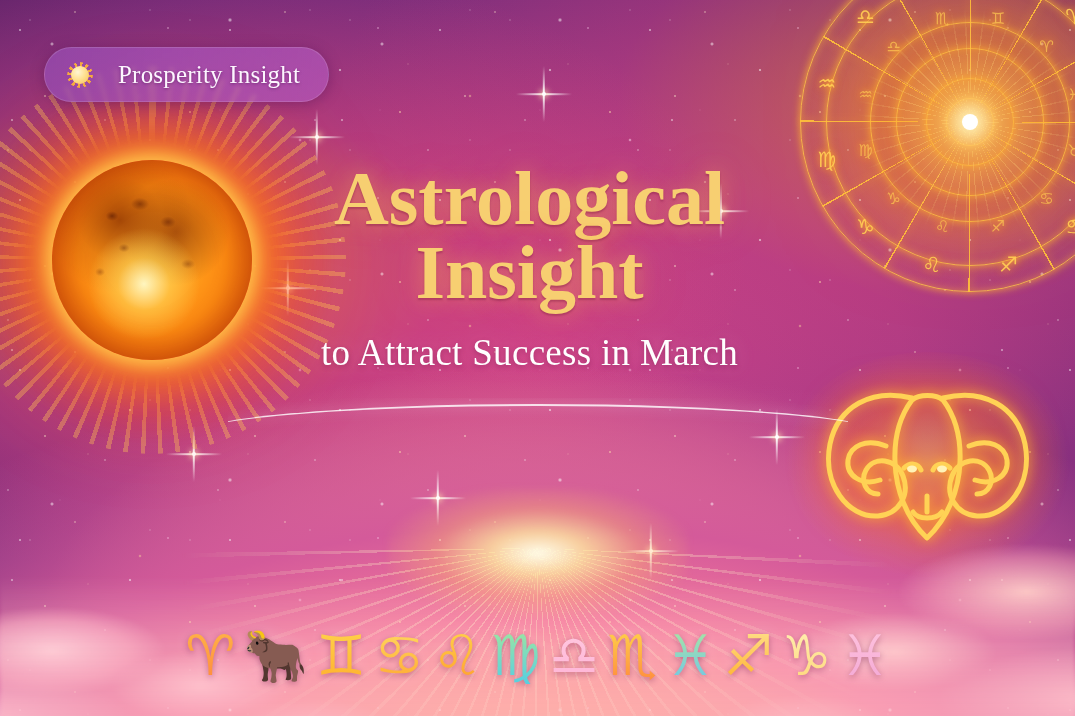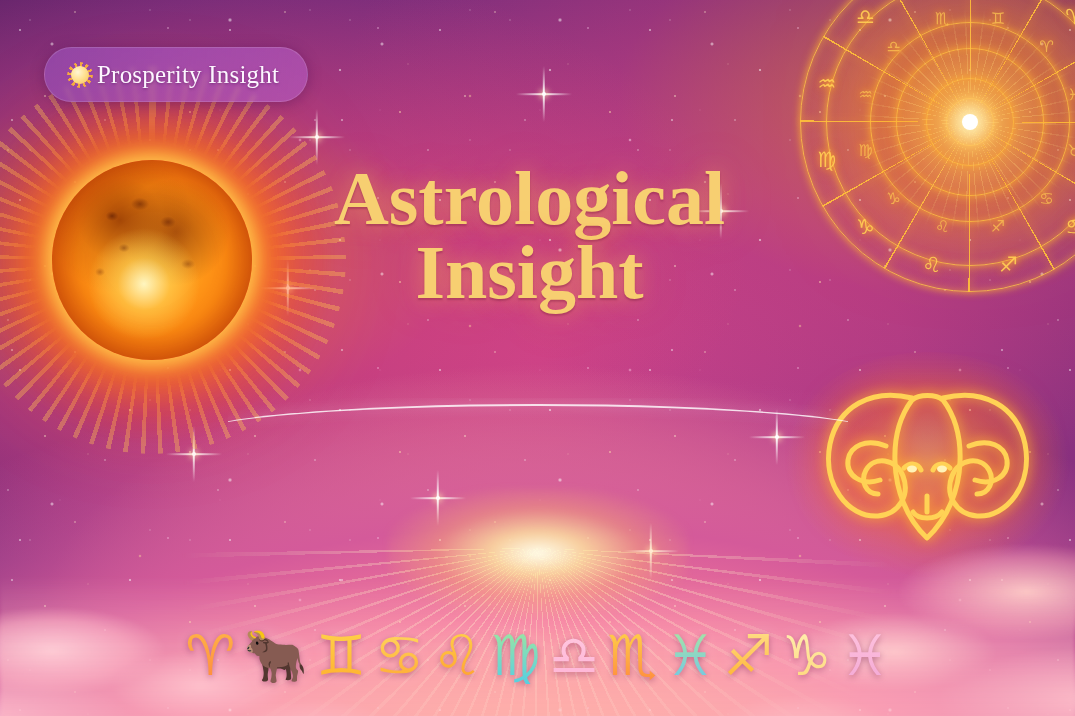--- a/index.html
+++ b/index.html
@@ -194,21 +194,21 @@
   }
   #cloud-bottom{
     left:0; right:0; bottom:-30px; height:170px;
     background:linear-gradient(180deg, rgba(255,200,200,0) 0%, rgba(255,195,200,.40) 42%, rgba(252,180,195,.72) 100%);
     filter:blur(2px);
   }
 
   
   #prosperity-badge{
     position:absolute; left:44px; top:47px; height:55px;
-    display:flex; align-items:center; gap:4px;
+    display:flex; align-items:center; gap:25px;
     padding:0 28px 0 22px; border-radius:28px;
     background:linear-gradient(100deg, rgba(150,75,175,.80) 0%, rgba(166,82,186,.74) 45%, rgba(182,92,196,.62) 100%);
     border:1px solid rgba(255,255,255,.13);
     box-shadow:0 2px 14px rgba(60,10,80,.35);
     backdrop-filter:blur(2px);
   }
   #prosperity-badge .badge-icon{
     width:26px; height:26px; position:relative; flex:0 0 auto;
   }
   #prosperity-badge .badge-icon .bdisc{
@@ -394,20 +394,21 @@
       <span class="bdisc"></span>
     </span>
     <span class="badge-label">Prosperity Insight</span>
   </div>
 
   <div id="headline-block">
     <h1 id="main-title">
       <span class="l1">Astrological</span>
       <span class="l2">Insight</span>
     </h1>
+    <div id="subtitle">to Attract Success in March</div>
   </div>
   <div id="divider-arc">
       <div></div>
     </div>
 
   <div id="zodiac-row">
       <span class="zsign" style="background-image: linear-gradient(rgb(255, 179, 71) 0%, rgb(255, 138, 61) 100%);">♈</span>
       <span class="zsign emoji">🐂</span>
       <span class="zsign" style="background-image: linear-gradient(rgb(255, 210, 74) 0%, rgb(255, 176, 46) 100%);">♊</span>
       <span class="zsign" style="background-image: linear-gradient(rgb(255, 217, 94) 0%, rgb(255, 168, 50) 100%);">♋</span>

